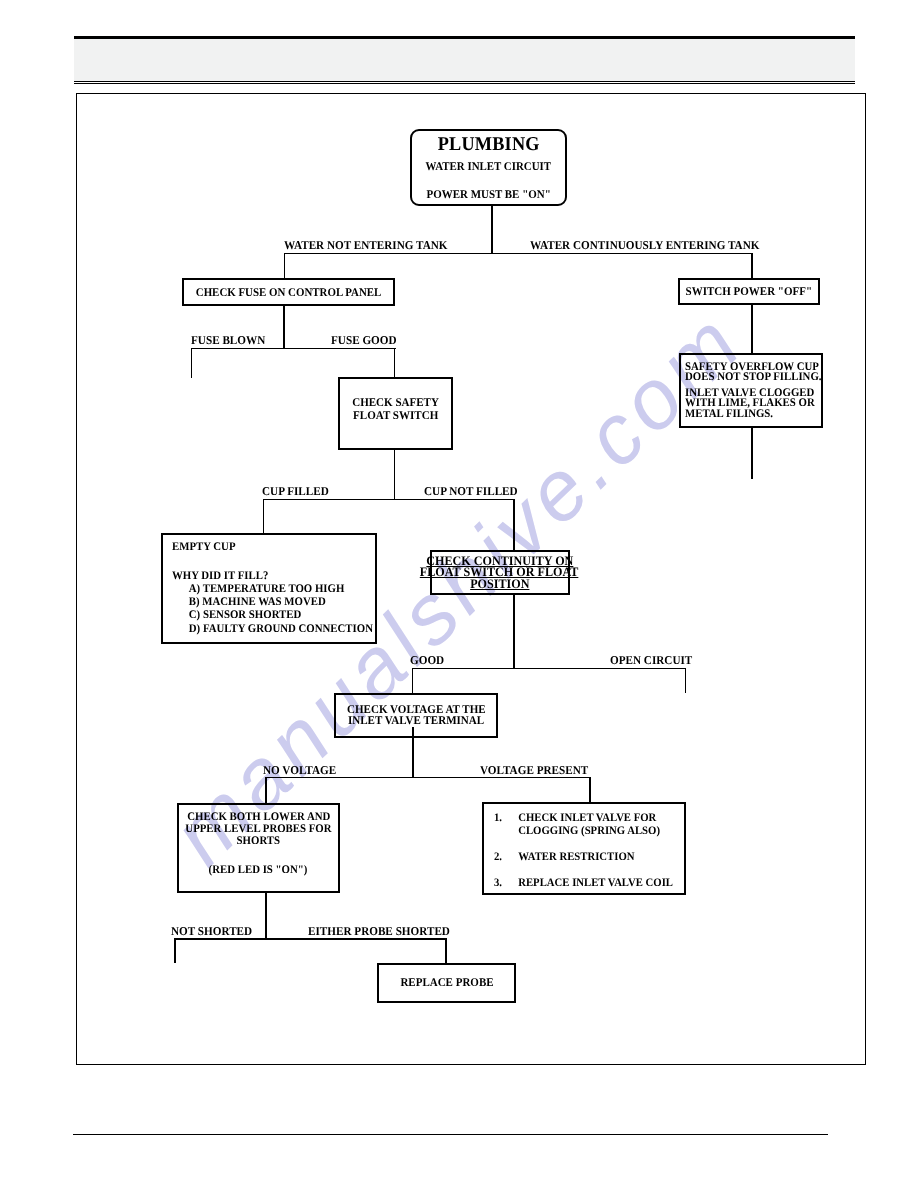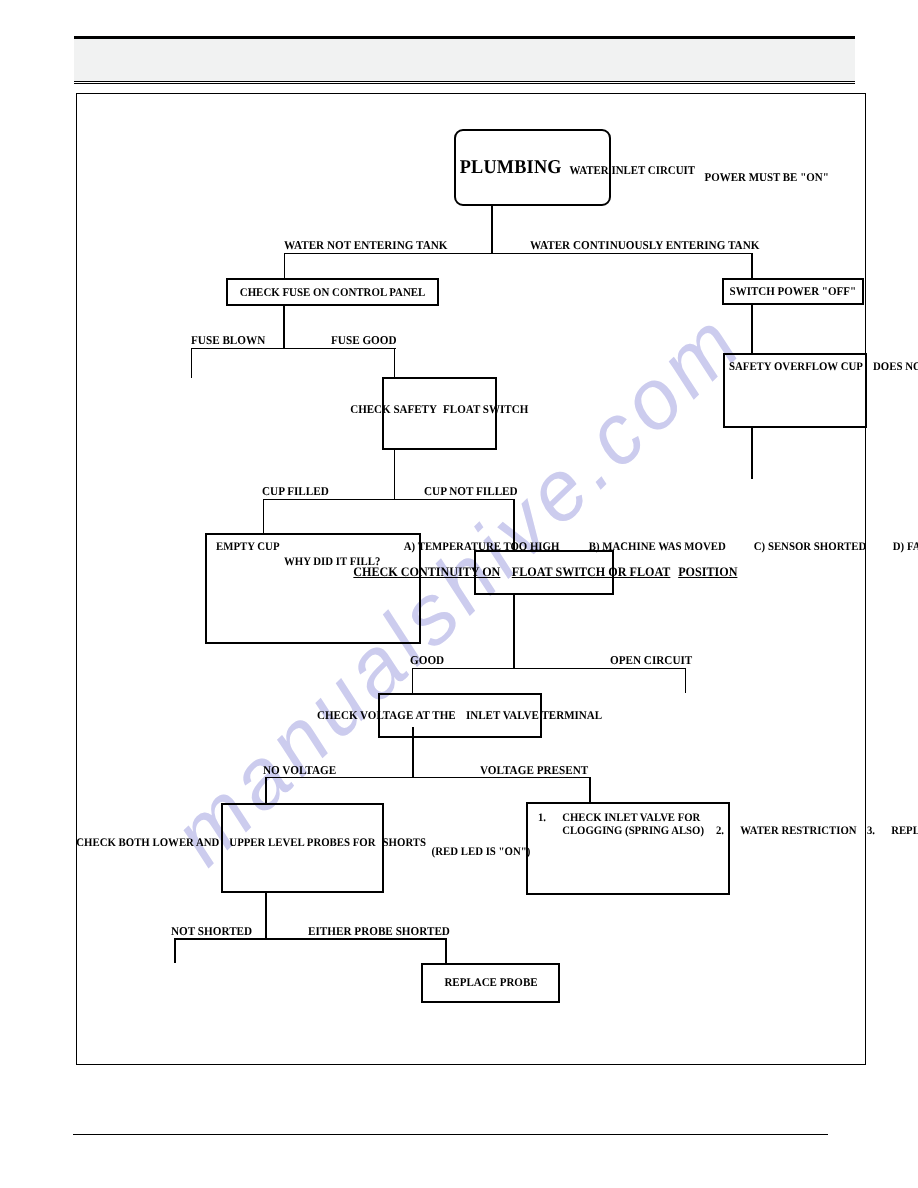--- a/index.html
+++ b/index.html
@@ -4,22 +4,22 @@
 <title>Plumbing Water Inlet Circuit Flowchart</title>
 <style>
   html,body{margin:0;padding:0;}
   body{width:918px;height:1188px;background:#ffffff;font-family:"Liberation Serif",serif;overflow:hidden;
         -webkit-font-smoothing:antialiased;text-rendering:geometricPrecision;}
   #page{position:relative;width:918px;height:1188px;}
   .hdr-rule{position:absolute;background:#000;}
   .hdr-band{position:absolute;background:#f1f2f2;}
   .frame{position:absolute;border:1.3px solid #000;box-sizing:border-box;}
   .nodebox{position:absolute;border:2px solid #000;box-sizing:border-box;background:transparent;
-           display:flex;flex-direction:row;align-items:center;justify-content:center;
-           font-weight:bold;text-align:center;line-height:1.16;color:#000;white-space:nowrap;margin-left:44px;}
+           display:flex;flex-direction:column;align-items:center;justify-content:center;
+           font-weight:bold;text-align:center;line-height:1.16;color:#000;white-space:nowrap;}
   .nodebox>div{transform:scaleX(.932);}
   .nodebox[data-align="left"]>div{transform-origin:left center;}
   .nodebox.round{border-radius:9px;}
   .ln{position:absolute;background:#000;}
   .lbl{position:absolute;font-weight:bold;white-space:nowrap;color:#000;
        transform:scaleX(.932);transform-origin:left center;}
   .wm{position:absolute;color:#ccccee;font-weight:400;font-style:italic;font-family:"Liberation Sans",sans-serif;
       transform:rotate(-44deg);transform-origin:0 0;white-space:nowrap;pointer-events:none;}
 </style>
 </head>

